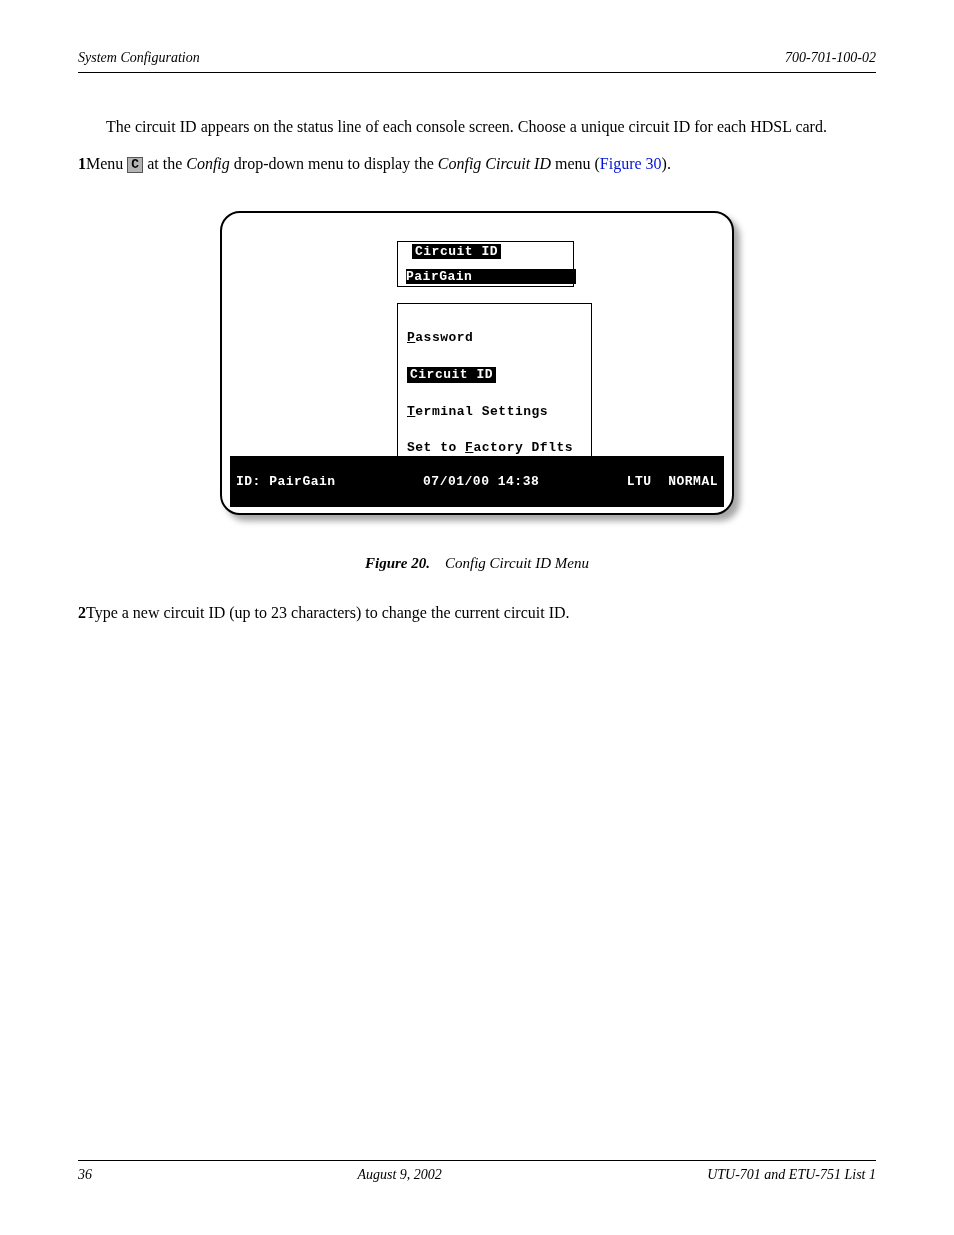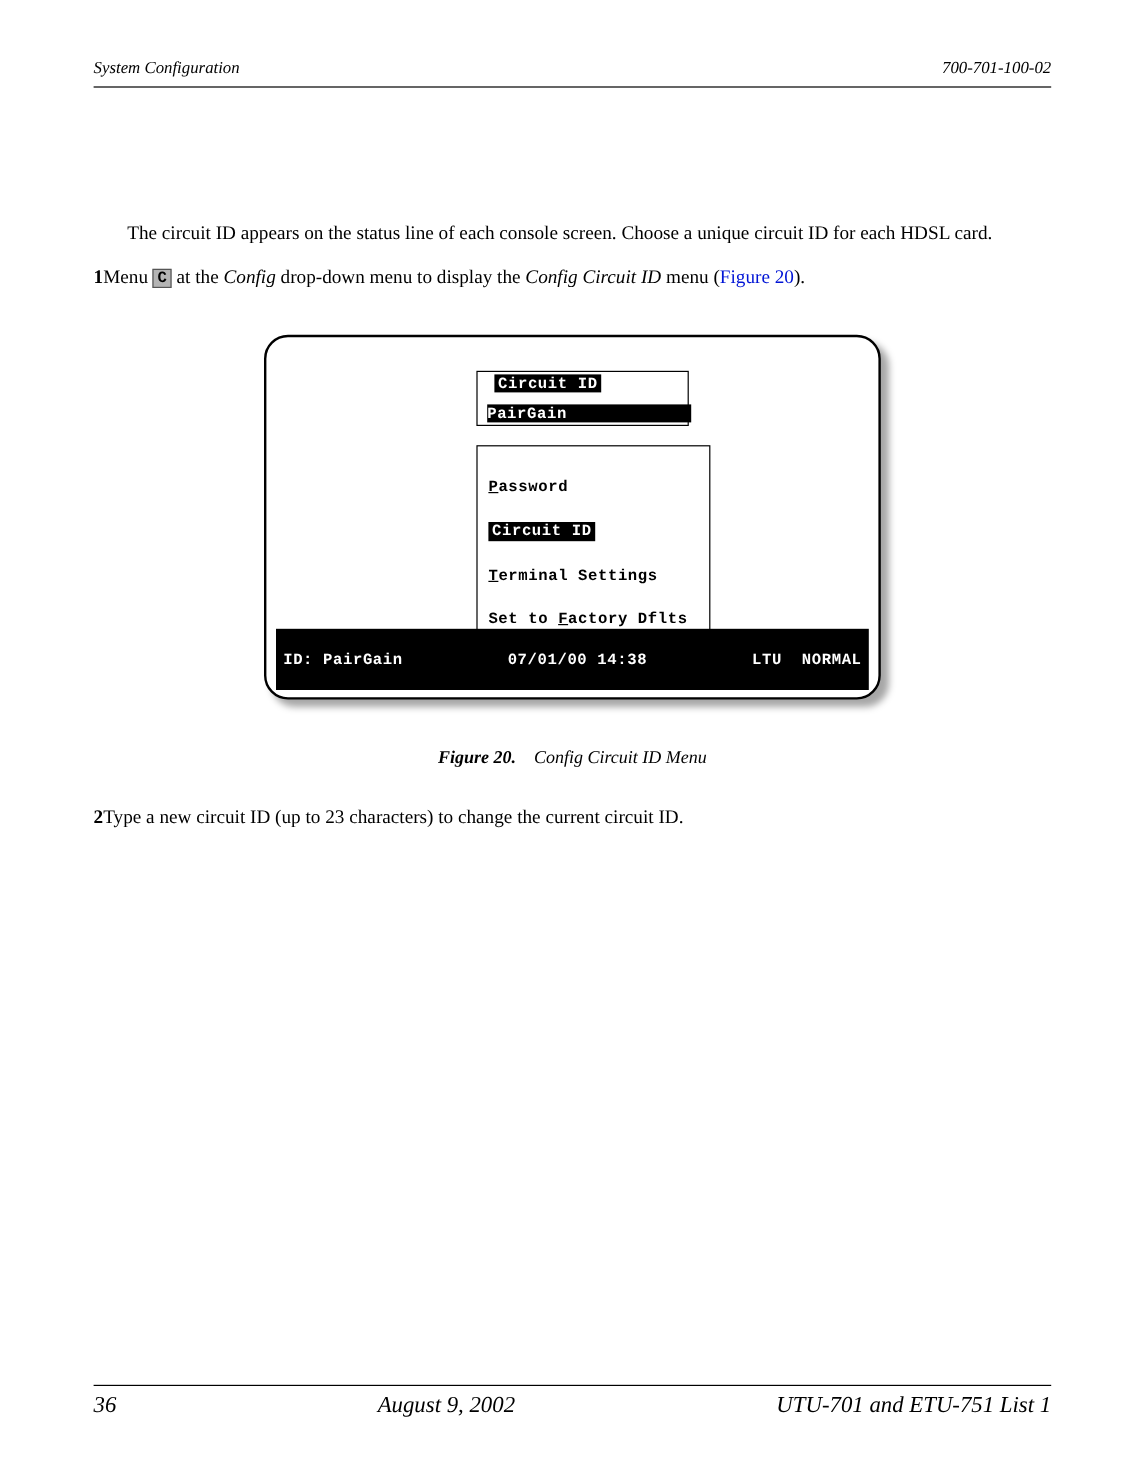--- a/index.html
+++ b/index.html
@@ -18,21 +18,21 @@
     position: relative;
     height: 100%;
   }
   .header {
     display: flex;
     justify-content: space-between;
     font-style: italic;
     font-size: 14px;
     border-bottom: 1.5px solid #000;
     padding-bottom: 6px;
-    margin-bottom: 108px;
+    margin-bottom: 40px;
   }
   .body-text {
     font-size: 16px;
     line-height: 1.7;
   }
   .indent {
     text-indent: 28px;
   }
   .key-box {
     display: inline-block;
@@ -138,37 +138,37 @@
   .footer {
     position: absolute;
     bottom: 52px;
     left: 78px;
     right: 78px;
     border-top: 1.5px solid #000;
     padding-top: 6px;
     display: flex;
     justify-content: space-between;
     font-style: italic;
-    font-size: 19px;
+    font-size: 14px;
   }
   .ul { text-decoration: underline; }
 </style>
 </head>
 <body>
 
 <div class="page">
   <div class="header">
     <span>System Configuration</span>
     <span>700-701-100-02</span>
   </div>
 
   <div class="body-text">
     <div class="indent">The circuit ID appears on the status line of each console screen. Choose a unique circuit ID for each HDSL card.</div>
     <div style="margin-top:10px;">
-      <span class="bold">1</span><span>Menu </span><span class="key-box">C</span><span> at the </span><span class="italic">Config</span><span> drop-down menu to display the </span><span class="italic">Config Circuit ID</span><span> menu (</span><span class="link">Figure 20</span><span>).</span>
+      <span class="bold">1</span><span>Menu </span><span class="key-box">C</span><span> at the </span><span class="italic">Config</span><span> drop-down menu to display the </span><span class="italic">Config Circuit ID</span><span> menu (</span><span class="link">Figure 30</span><span>).</span>
     </div>
   </div>
 
   <div class="figure-wrap">
     <div class="console">
 
       <div class="submenu1">
         <div class="inner"><span class="hl">Circuit ID</span></div>
         <div class="input-row"><span class="input-box">PairGain</span></div>
       </div>

